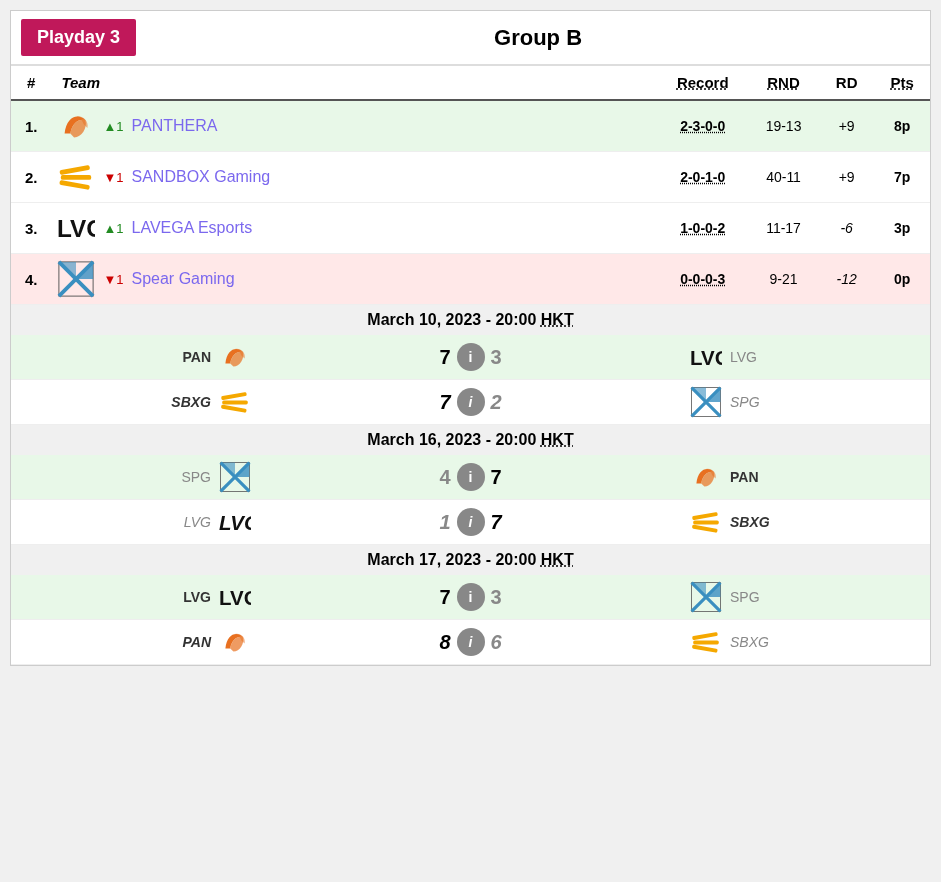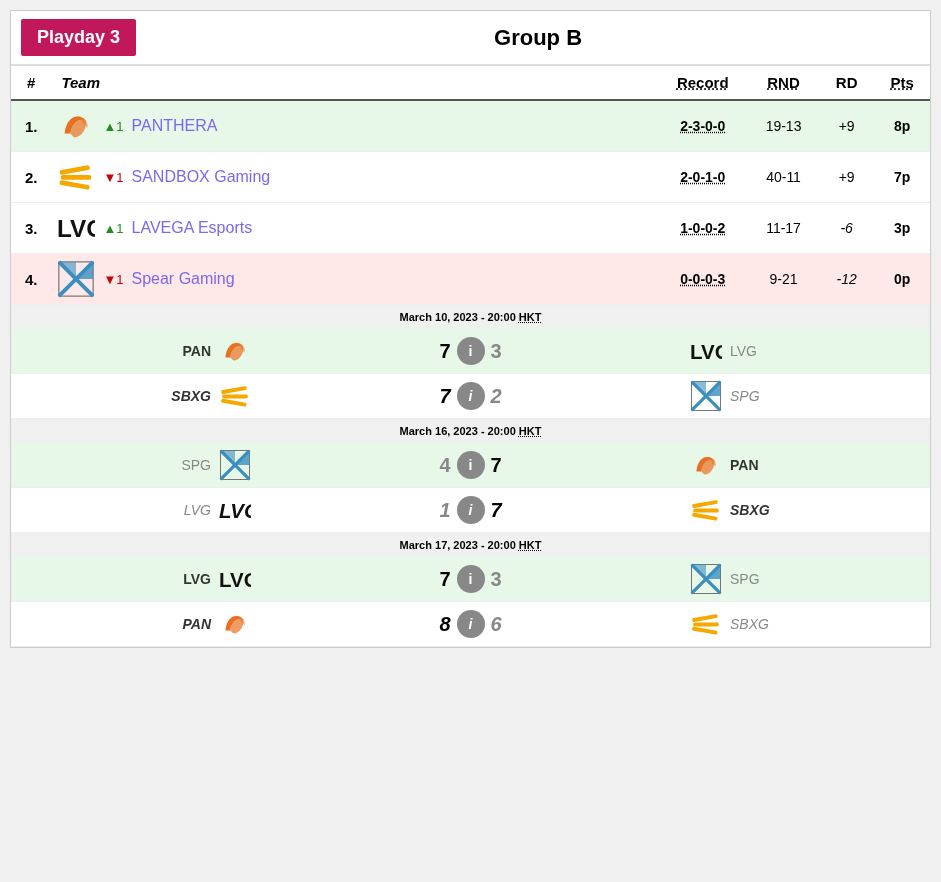--- a/index.html
+++ b/index.html
@@ -115,21 +115,21 @@
       top: 50%;
       transform: translateY(-50%);
       color: #555;
       font-size: 14px;
       font-weight: normal;
     }
     .date-row {
       background: #f0f0f0;
       text-align: center;
       font-weight: bold;
-      font-size: 11px;
+      font-size: 16px;
       padding: 6px;
     }
     .date-row .hkt {
       text-decoration: underline dotted;
     }
 
     .match-row {
       display: flex;
       align-items: center;
       padding: 6px 20px;

